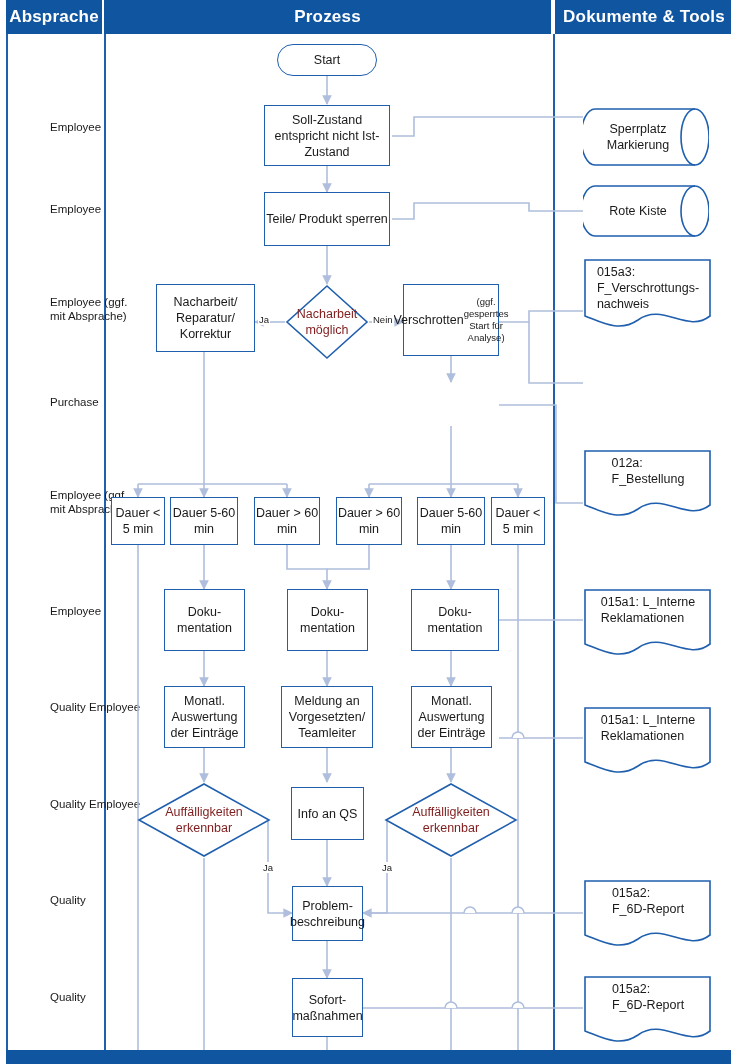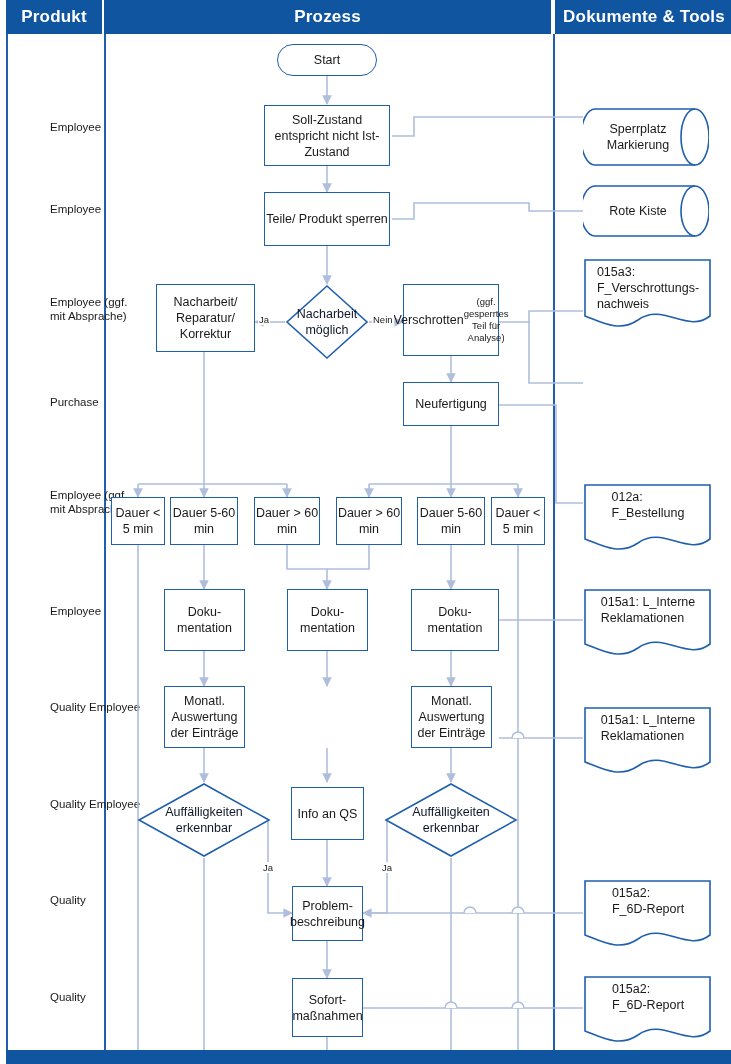--- a/index.html
+++ b/index.html
@@ -30,21 +30,21 @@
   .node{position:absolute;box-sizing:border-box;border:1.6px solid #1F5FAE;background:#ffffff;
         display:flex;align-items:center;justify-content:center;text-align:center;
         font-size:12.5px;color:#1a1a1a;line-height:16px;z-index:5;}
   .terminator{border-radius:22px;}
 
   
   .diamond{position:absolute;z-index:5;}
   .diamond svg{position:absolute;left:0;top:0;}
   .diamond .dtext{position:absolute;left:0;top:0;width:100%;height:100%;
         display:flex;align-items:center;justify-content:center;text-align:center;
-        font-size:12.5px;line-height:16px;color:#0f172a;}
+        font-size:12.5px;line-height:16px;color:#7f1d1d;}
 
   
   .shape{position:absolute;z-index:5;}
   .shape svg{position:absolute;left:0;top:0;}
   .shape .stext{position:absolute;left:0;top:0;width:100%;height:100%;
         display:flex;align-items:center;justify-content:center;text-align:center;
         font-size:12.5px;line-height:16px;color:#1a1a1a;padding:0 6px;box-sizing:border-box;}
   .shape.doc .stext{justify-content:center;align-items:flex-start;text-align:left;
         padding:6px 6px 0 7px;}
 
@@ -146,21 +146,21 @@
       <path d="M464,620 a6,6 0 0 1 12,0" fill="#fff" stroke="#AFBEDC"></path>
       <path d="M464,738 a6,6 0 0 1 12,0" fill="#fff" stroke="#AFBEDC"></path>
       <path d="M512,738 a6,6 0 0 1 12,0" fill="#fff" stroke="#AFBEDC"></path>
       <path d="M464,913 a6,6 0 0 1 12,0" fill="#fff" stroke="#AFBEDC"></path>
       <path d="M512,913 a6,6 0 0 1 12,0" fill="#fff" stroke="#AFBEDC"></path>
       <path d="M445,1008 a6,6 0 0 1 12,0" fill="#fff" stroke="#AFBEDC"></path>
       <path d="M512,1008 a6,6 0 0 1 12,0" fill="#fff" stroke="#AFBEDC"></path>
     </g>
   </svg>
 
-  <div class="hdr" id="hdr-funktion">Produkt</div>
+  <div class="hdr" id="hdr-funktion">Absprache</div>
   <div class="hdr" id="hdr-prozess">Prozess</div>
   <div class="hdr" id="hdr-dokumente">Dokumente &amp; Tools</div>
 
   <div class="role" style="top:120px">Employee</div>
   <div class="role" style="top:202px">Employee</div>
   <div class="role" style="top:295px">Employee (ggf. mit Absprache)</div>
   <div class="role" style="top:395px">Purchase</div>
   <div class="role" style="top:488px">Employee (ggf. mit Absprache)</div>
   <div class="role" style="top:604px">Employee</div>
   <div class="role" style="top:700px">Quality Employee</div>
@@ -178,37 +178,37 @@
 
   <div class="diamond" style="left:285px;top:284px;width:84px;height:76px;">
     <svg width="84" height="76">
         <polygon points="42,2 82,38 42,74 2,38" fill="#ffffff" stroke="#1F5FAE" stroke-width="1.6"></polygon>
       </svg>
     <div class="dtext">Nacharbeit möglich</div>
   </div>
 
   <div class="node" style="left:403px;top:284px;width:96px;height:72px;flex-direction:row;">
     <span>Verschrotten</span>
-    <span style="font-size:9.5px;line-height:12px;">(ggf. gesperrtes Teil für Analyse)</span>
-  </div>
-
-  <div class="node" style="left:403px;top:382px;width:96px;height:44px;">Neufertigung</div>
+    <span style="font-size:9.5px;line-height:12px;">(ggf. gesperrtes Start für Analyse)</span>
+  </div>
+
 
   <div class="node" style="left:111px;top:497px;width:54px;height:48px;">Dauer &lt; 5 min</div>
   <div class="node" style="left:170px;top:497px;width:68px;height:48px;">Dauer 5-60 min</div>
   <div class="node" style="left:254px;top:497px;width:66px;height:48px;">Dauer &gt; 60 min</div>
   <div class="node" style="left:336px;top:497px;width:66px;height:48px;">Dauer &gt; 60 min</div>
   <div class="node" style="left:417px;top:497px;width:68px;height:48px;">Dauer 5-60 min</div>
   <div class="node" style="left:491px;top:497px;width:54px;height:48px;">Dauer &lt; 5 min</div>
 
   <div class="node" style="left:164px;top:589px;width:81px;height:62px;">Doku- mentation</div>
   <div class="node" style="left:287px;top:589px;width:81px;height:62px;">Doku- mentation</div>
   <div class="node" style="left:411px;top:589px;width:88px;height:62px;">Doku- mentation</div>
 
   <div class="node" style="left:164px;top:686px;width:81px;height:62px;">Monatl. Auswertung der Einträge</div>
+  <div class="node" style="left:281px;top:686px;width:92px;height:62px;">Meldung an Vorgesetzten/ Teamleiter</div>
   <div class="node" style="left:411px;top:686px;width:81px;height:62px;">Monatl. Auswertung der Einträge</div>
 
   <div class="diamond" style="left:137px;top:782px;width:134px;height:76px;">
     <svg width="134" height="76">
         <polygon points="67,2 132,38 67,74 2,38" fill="#ffffff" stroke="#1F5FAE" stroke-width="1.6"></polygon>
       </svg>
     <div class="dtext">Auffälligkeiten erkennbar</div>
   </div>
 
   <div class="node" style="left:291px;top:787px;width:73px;height:53px;">Info an QS</div>
@@ -250,21 +250,21 @@
   <div class="shape doc" style="left:583px;top:258px;width:129px;height:72px;">
     <svg width="129" height="72">
       <path d="M2,2 L127,2 L127,58 C104,76 80,44 55,62 C36,75 18,64 2,58 Z" fill="#fff" stroke="#1F5FAE" stroke-width="1.6"></path>
     </svg>
     <div class="stext">
       <span><span>015a3:</span><br><span>F_Verschrottungs-</span><br><span>nachweis</span></span>
     </div>
   </div>
 
 
-  <div class="shape doc" style="left:583px;top:483px;width:129px;height:70px;">
+  <div class="shape doc" style="left:583px;top:449px;width:129px;height:70px;">
     <svg width="129" height="70">
       <path d="M2,2 L127,2 L127,56 C104,74 80,42 55,60 C36,73 18,62 2,56 Z" fill="#fff" stroke="#1F5FAE" stroke-width="1.6"></path>
     </svg>
     <div class="stext">
       <span><span>012a:</span><br><span>F_Bestellung</span></span>
     </div>
   </div>
 
   <div class="shape doc" style="left:583px;top:588px;width:129px;height:70px;">
     <svg width="129" height="70">

